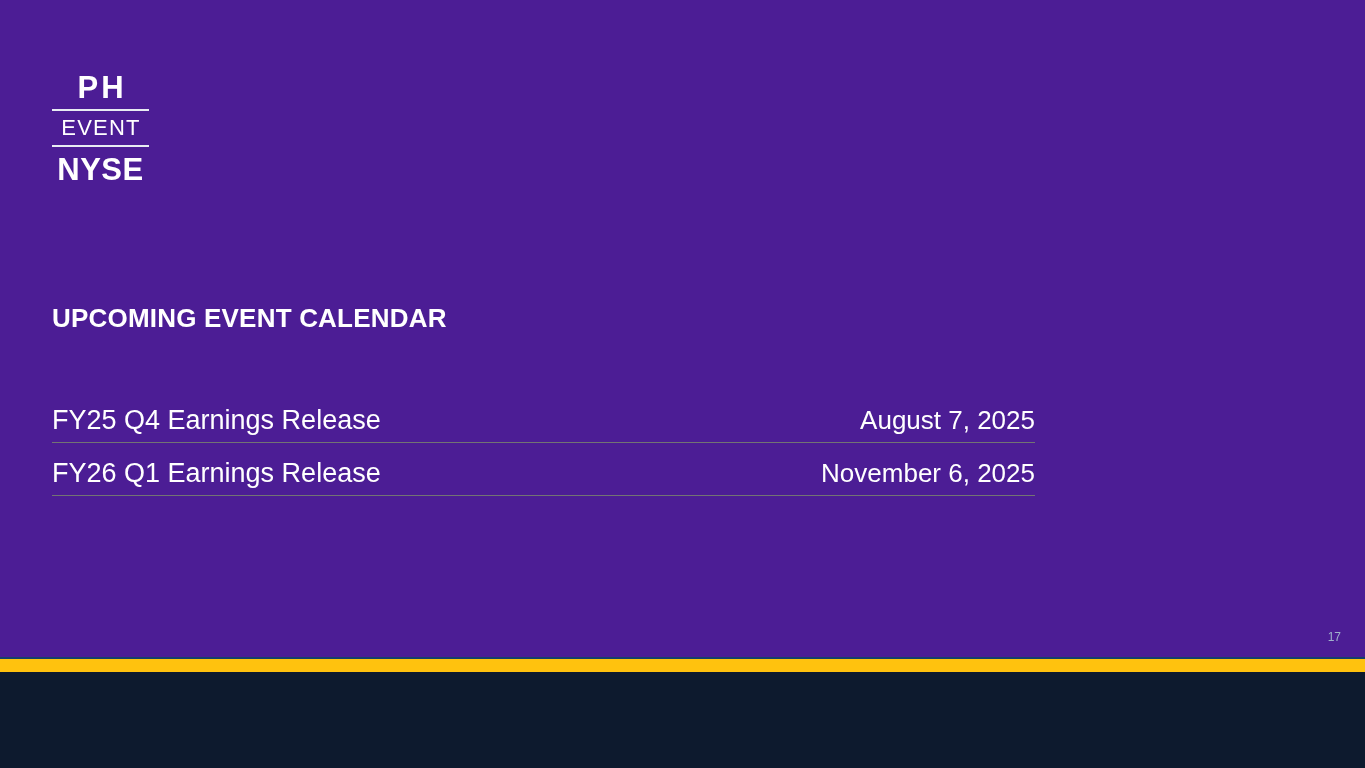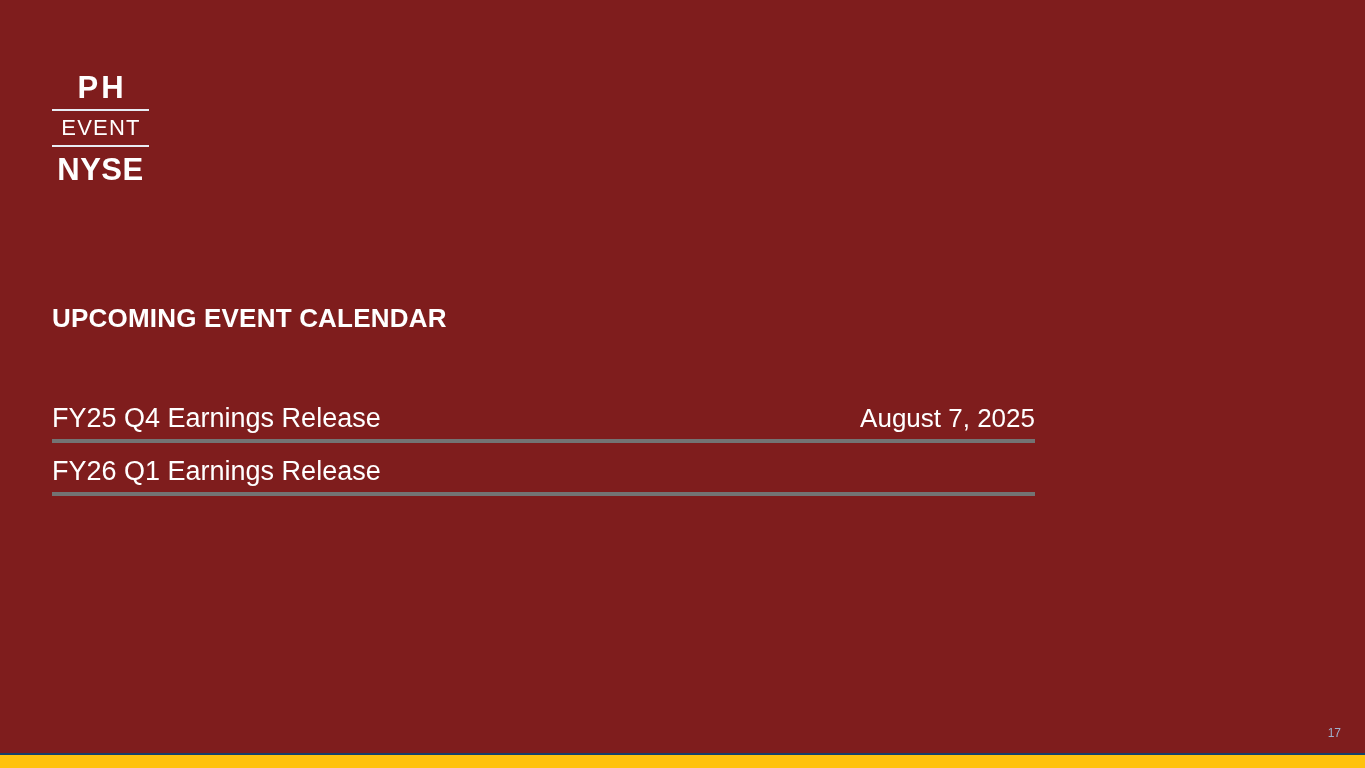--- a/index.html
+++ b/index.html
@@ -8,22 +8,22 @@
     padding: 0;
     background: #0d1a2e;
   }
   body {
     font-family: "Liberation Sans", sans-serif;
   }
 
   .slide {
     position: relative;
     width: 1365px;
-    height: 768px;
-    background: #7f1d1d;
+    height: 672px;
+    background: #4c1d95;
     overflow: hidden;
     box-sizing: border-box;
     text-decoration: underline;
   }
 
   
   .logo {
     position: absolute;
     left: 52px;
     top: 70px;
@@ -82,23 +82,23 @@
 
   
   .event-table {
     position: absolute;
     left: 52px;
     top: 398px;
     width: 983px;
   }
   .event-row {
     display: flex;
-    align-items: flex-start;
+    align-items: center;
     justify-content: space-between;
-    border-bottom: 4px solid #737373;
+    border-bottom: 1px solid #737373;
     height: 45px;
     box-sizing: border-box;
   }
   .event-row + .event-row {
     margin-top: 8px;
   }
   .event-name {
     font-size: 27px;
     color: #ffffff;
     line-height: 40px;
@@ -158,20 +158,21 @@
 
   <div class="event-table">
 
     <div class="event-row">
       <span class="event-name">FY25 Q4 Earnings Release</span>
       <span class="event-date">August 7, 2025</span>
     </div>
 
     <div class="event-row">
       <span class="event-name">FY26 Q1 Earnings Release</span>
+      <span class="event-date">November 6, 2025</span>
     </div>
 
   </div>
 
   <div class="page-number">17</div>
 
   <div class="accent-bar-shadow"></div>
   <div class="accent-bar"></div>
 
 </div>

